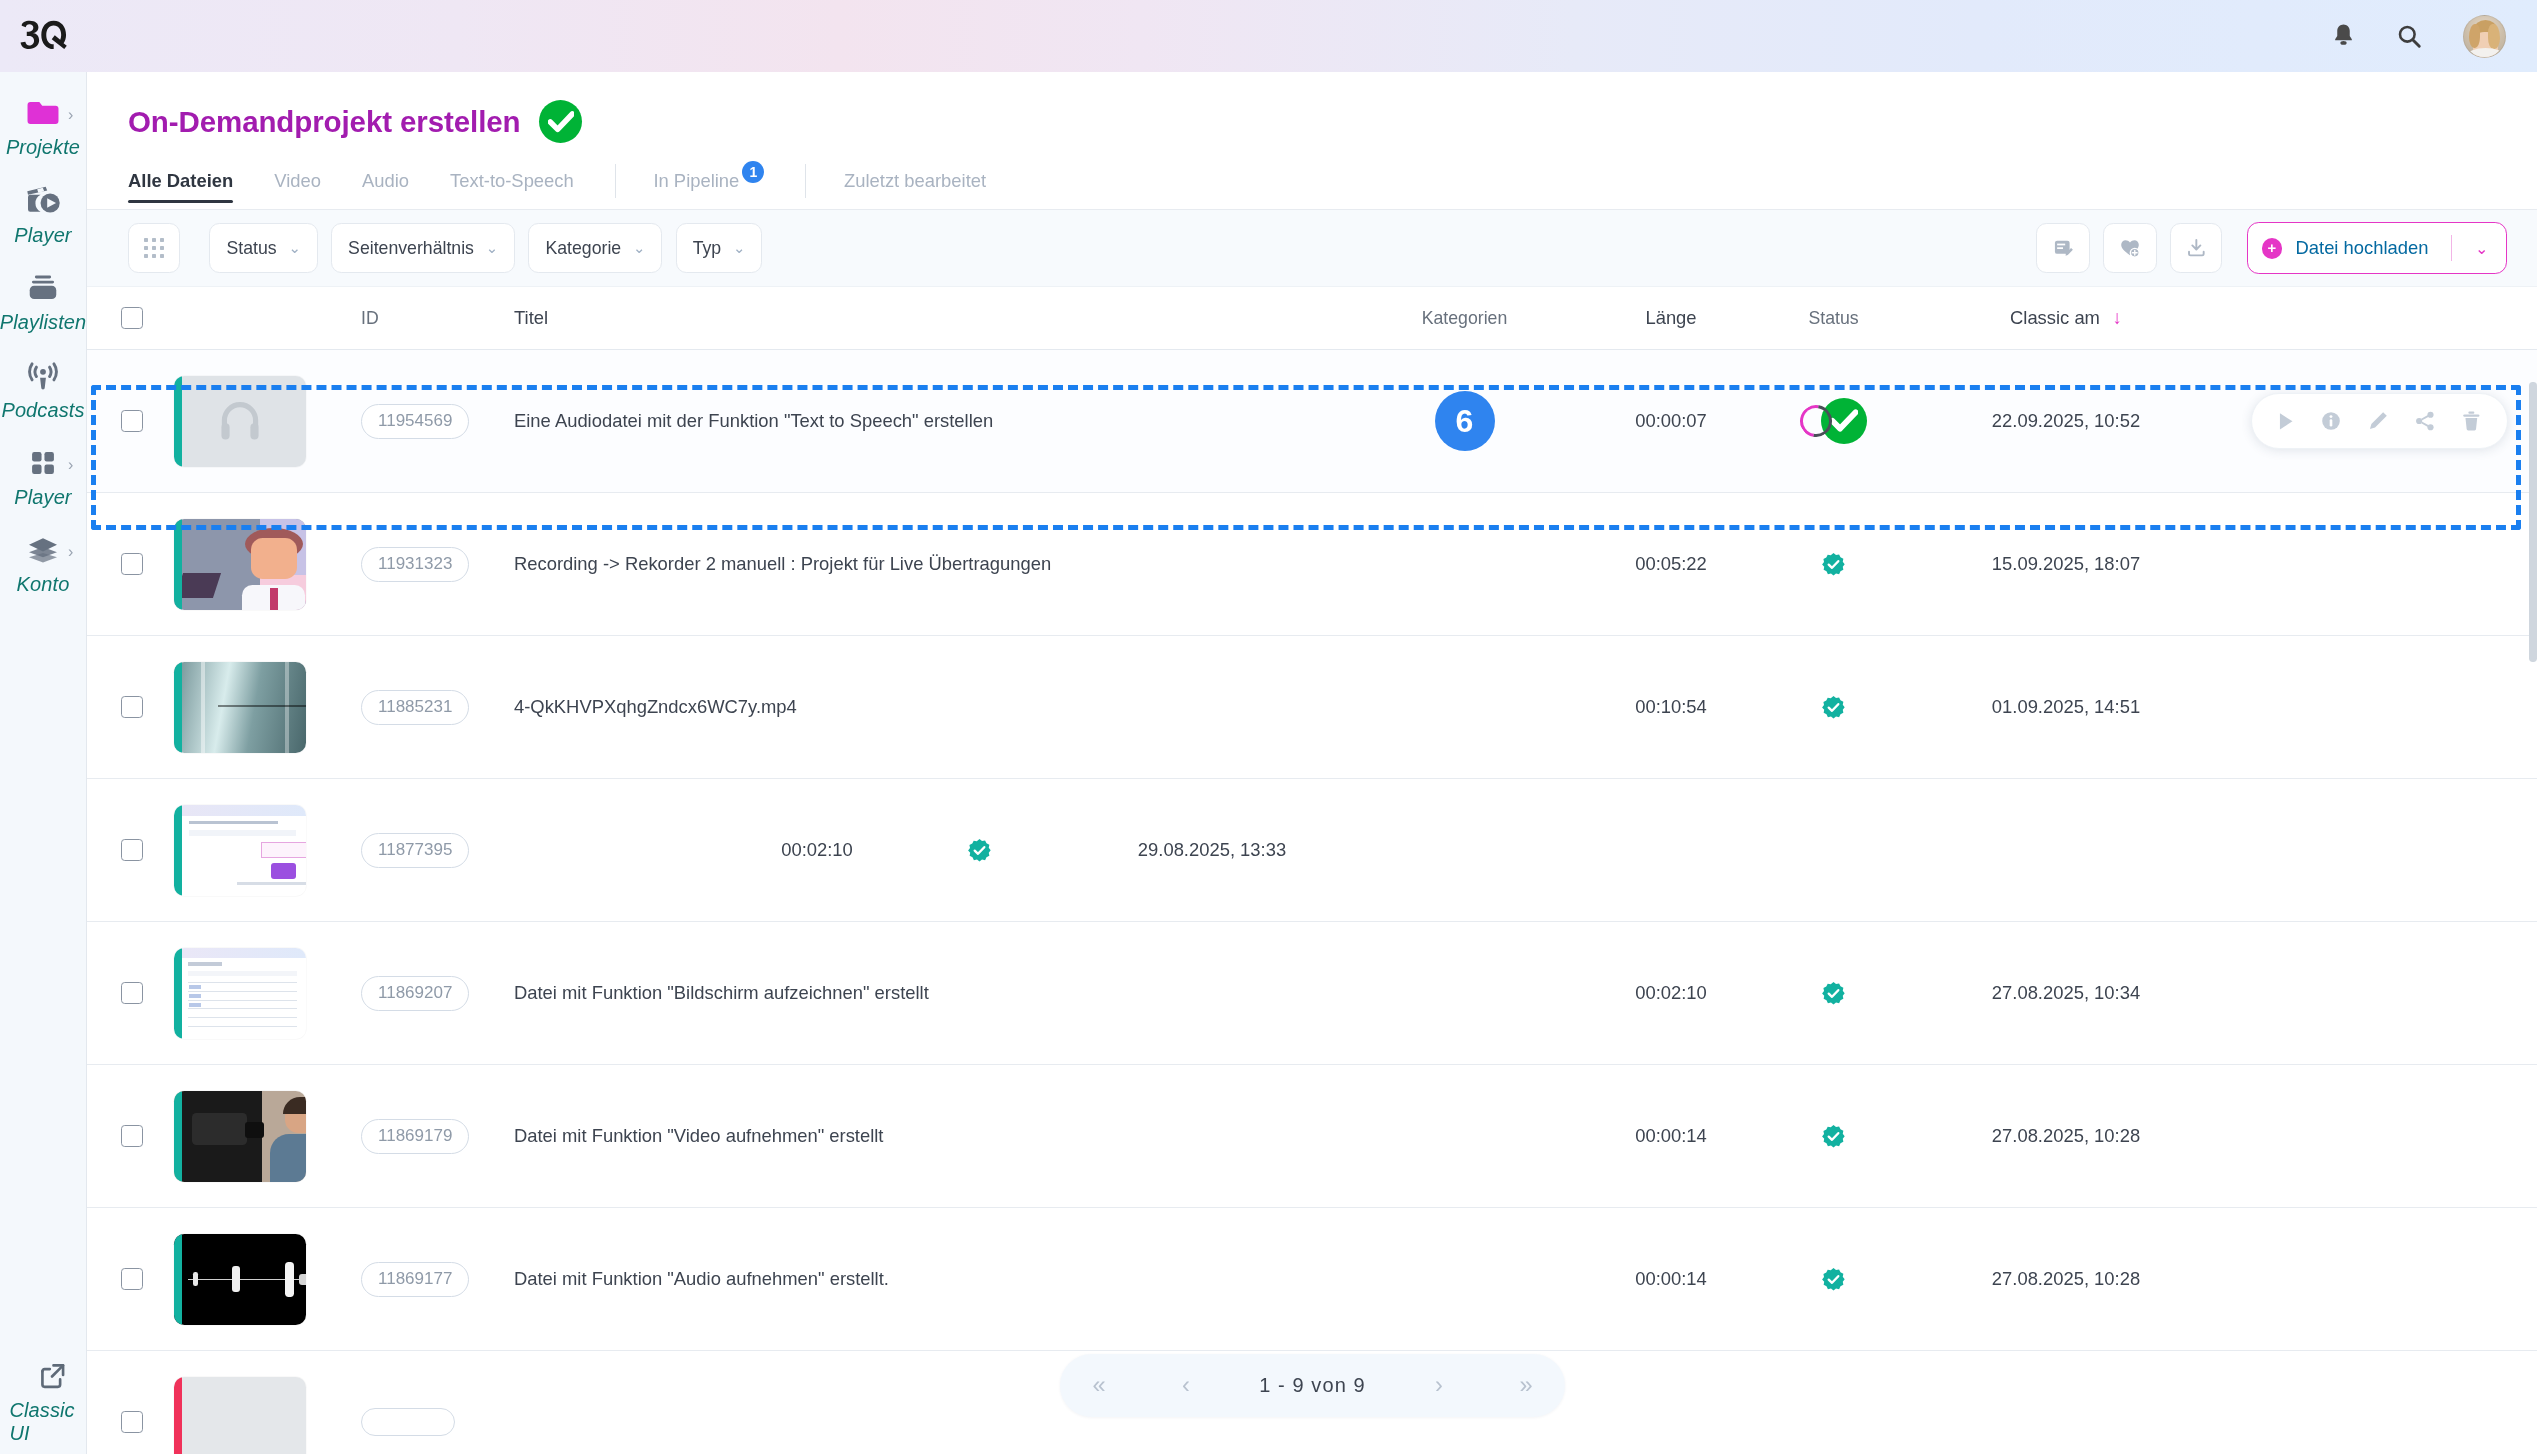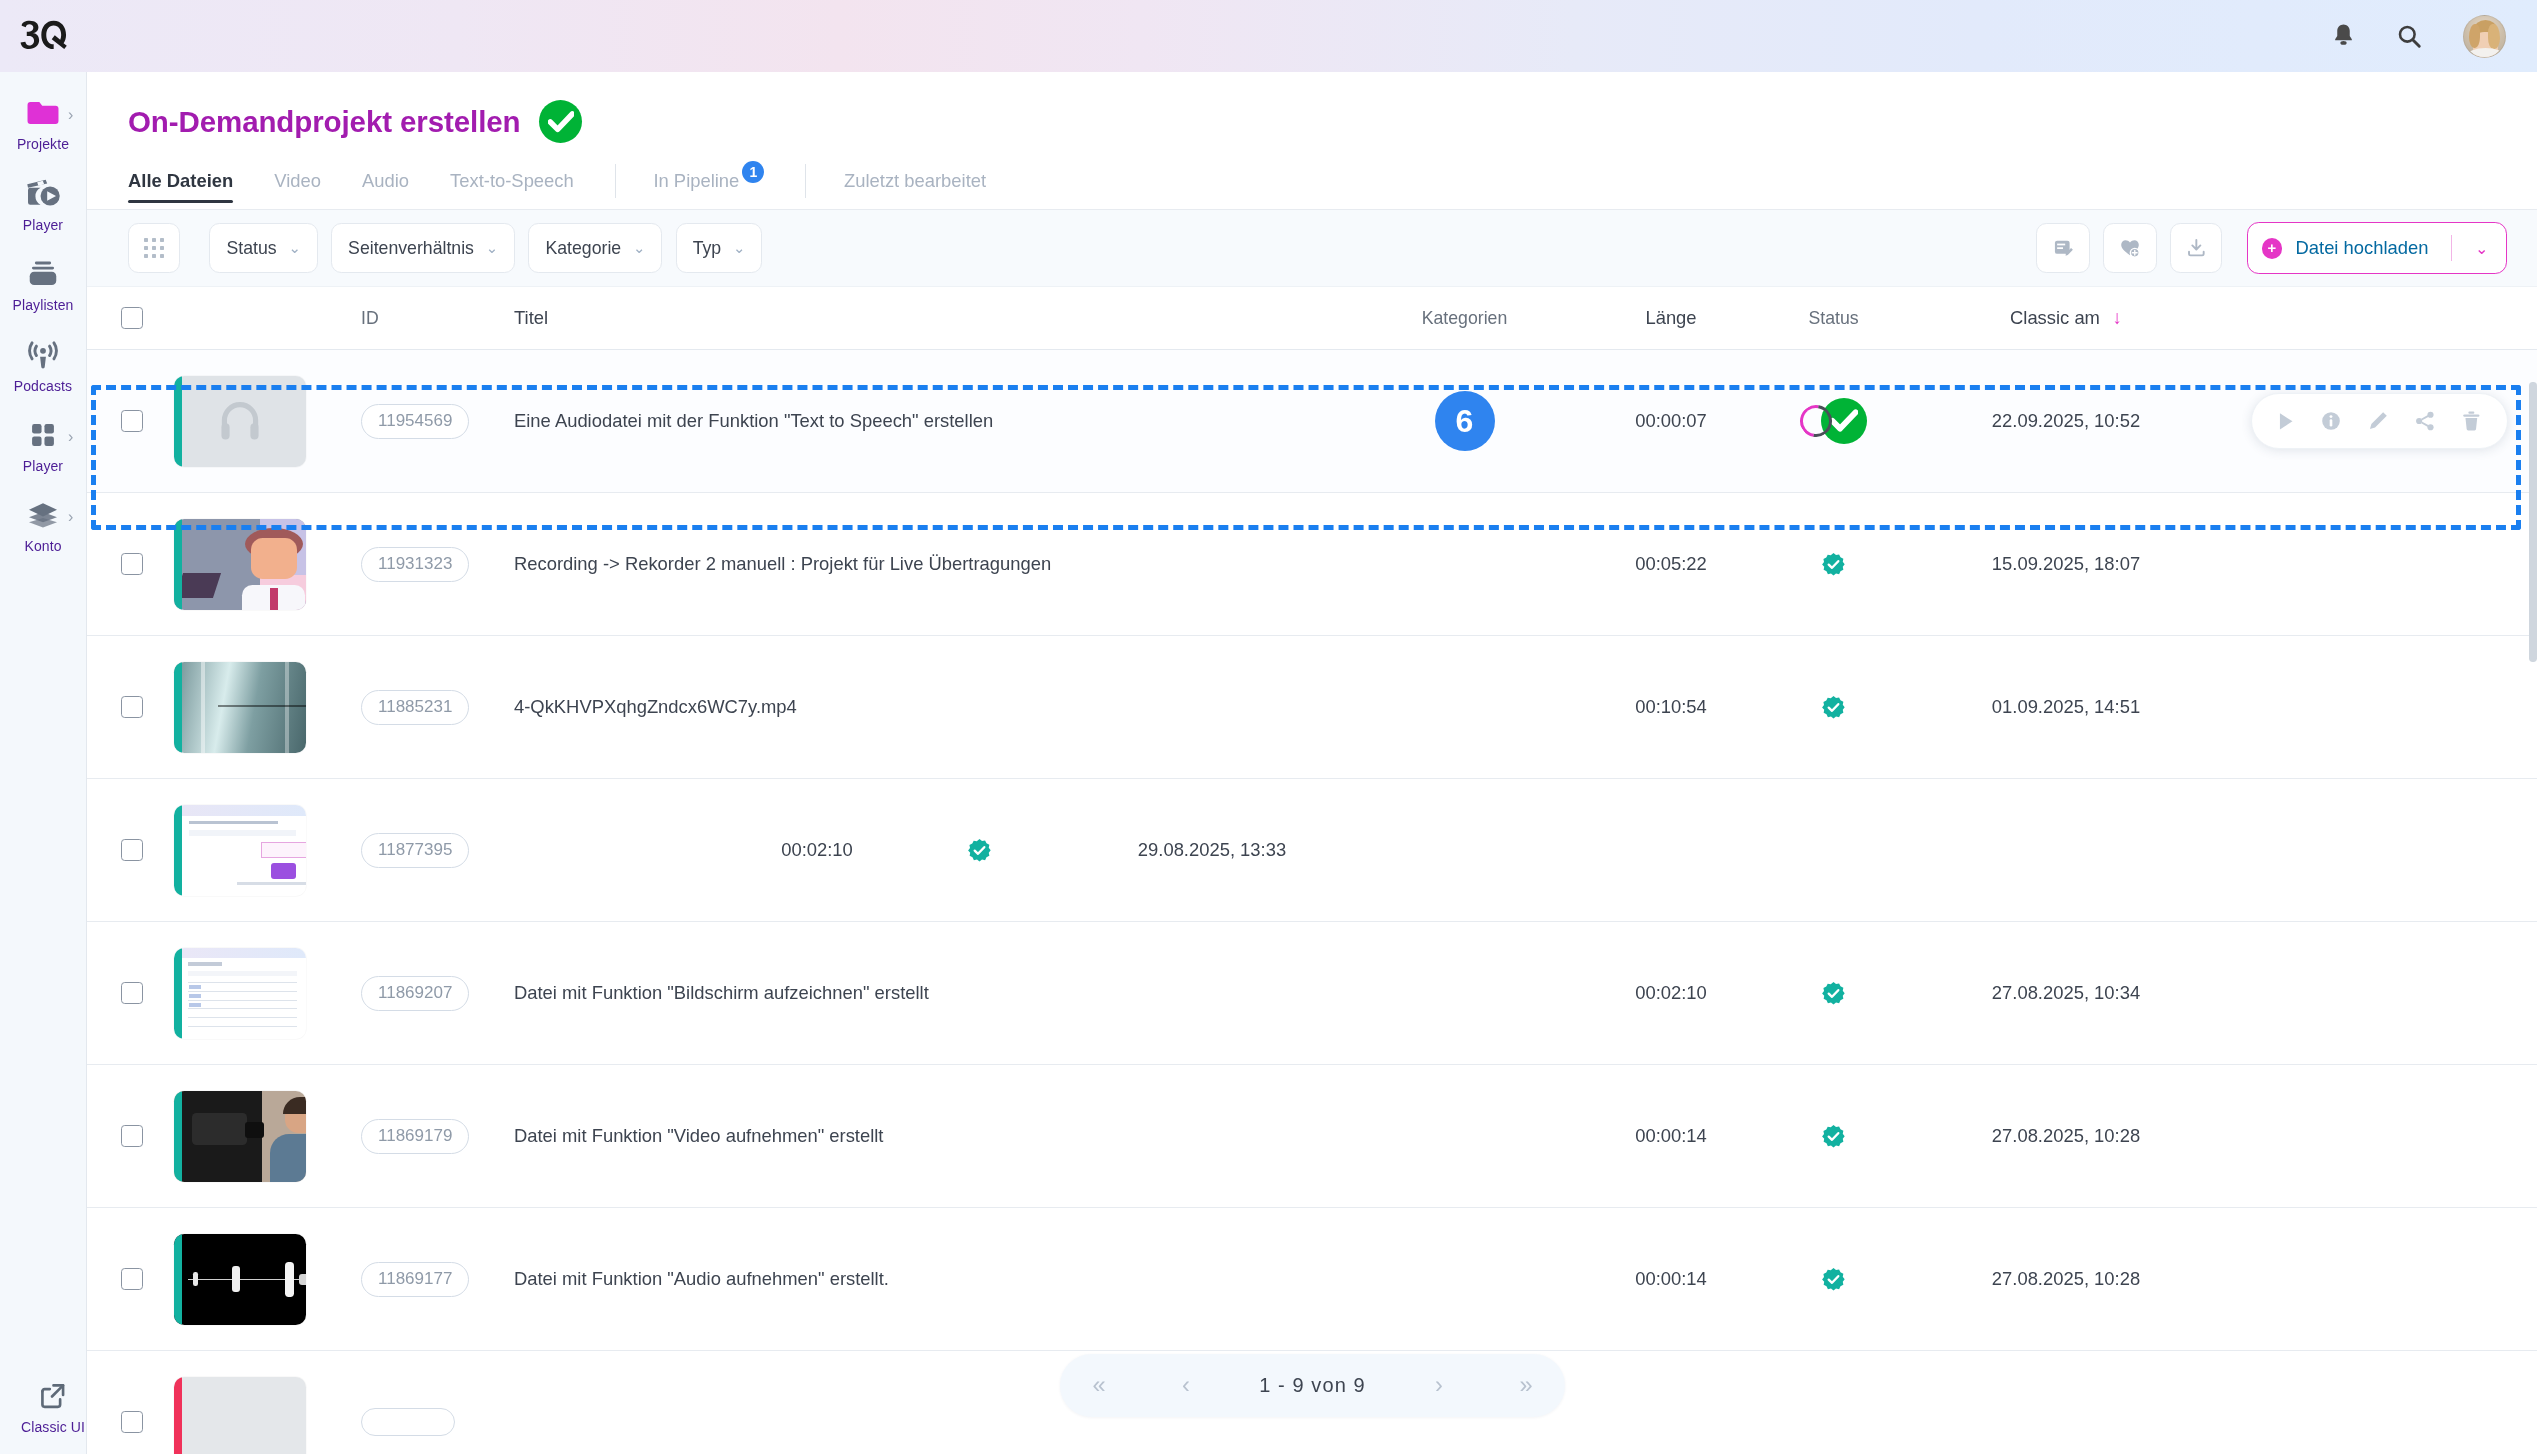--- a/index.html
+++ b/index.html
@@ -54,25 +54,25 @@
   .sidebar {
     position:absolute; top: 72px; left: 0; width: 87px; height: 1382px;
     background:#f4f8fc; border-right: 0.7px solid #e3e8ee;
     display:flex; flex-direction:column; align-items:center;
   }
   .nav-item {
     width:87px; padding-top: 22px; display:flex; flex-direction:column;
     align-items:center; cursor:pointer; position:relative;
   }
   .nav-icon { height: 38px; display:flex; align-items:center; justify-content:center; position:relative; width:100%; }
-  .nav-label { font-size: 14px; color:#4c1d95; margin-top: 4.4px; letter-spacing:0.1px; }
+  .nav-label { font-size: 20px; color:#0f766e; margin-top: 4.4px; letter-spacing:0.1px;font-style:italic; }
   .nav-chev {
     position:absolute; right: 13.3px; top: 13.3px; font-size: 16px; color:#9aa4b2; line-height:1;
   }
-  .nav-bottom { margin-top:auto; padding-bottom: 19px; margin-left: 20px; }
+  .nav-bottom { margin-top:auto; padding-bottom: 9px; margin-left: 20px; }
 
   
   .main { position:absolute; top:72px; left:87px; width: 2451px; height: 1382px; background:#fff; }
 
   .page-head { padding: 28px 0 0 41px; }
   .page-title-row { display:flex; align-items:center; gap: 19px; }
   .page-title { font-size: 29.5px; font-weight: 700; color:#a21caf; letter-spacing:-0.1px; }
   .big-check {
     width: 43px; height: 43px; border-radius:50%; background:#00b336;
     display:flex; align-items:center; justify-content:center;

